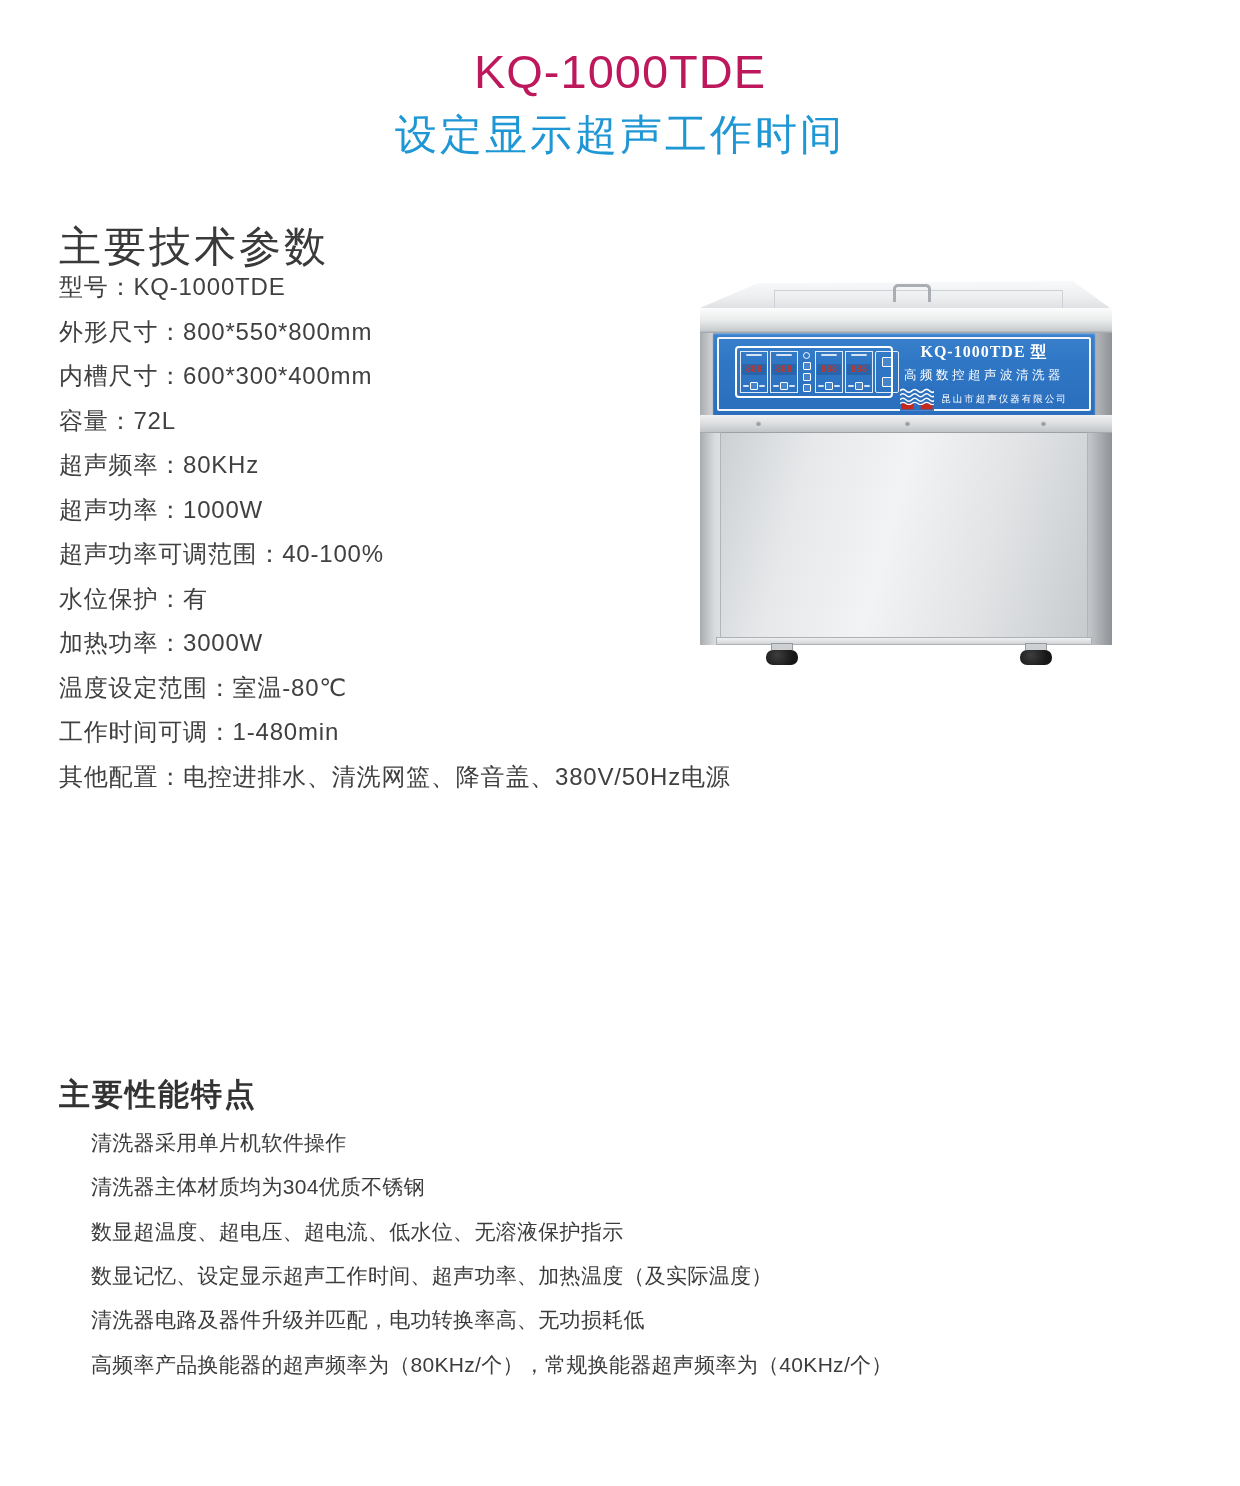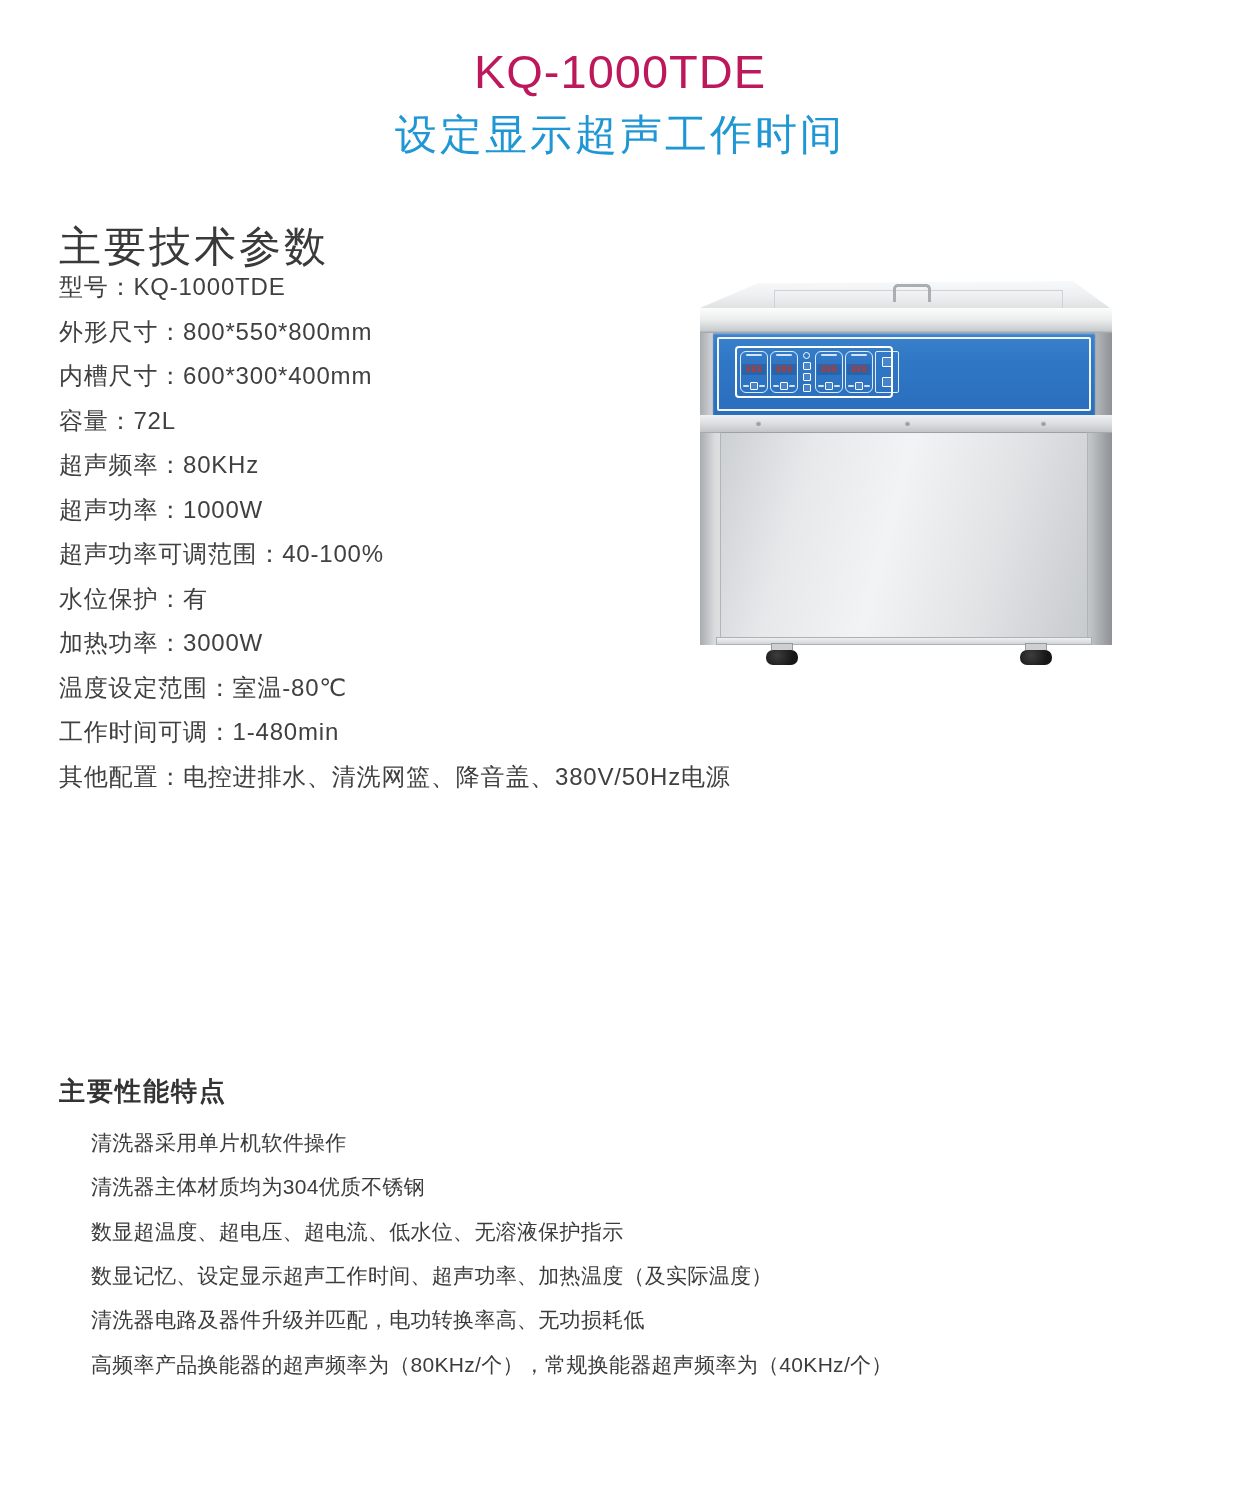--- a/index.html
+++ b/index.html
@@ -22,21 +22,21 @@
     font-size:42px;font-weight:500;color:#3a3a3a;letter-spacing:3px;
   }
   ul.specs-list{position:absolute;left:59px;top:265px;margin:0;padding:0;list-style:none;}
   ul.specs-list li{
     height:44.5px;display:flex;align-items:center;
     font-size:24px;font-weight:400;color:#404040;letter-spacing:0.8px;white-space:nowrap;
   }
   
   .features-heading{
     position:absolute;left:59px;top:1074px;
-    font-size:26px;font-weight:700;color:#333;letter-spacing:2px;
+    font-size:31px;font-weight:700;color:#333;letter-spacing:2px;
   }
   ul.features-list{position:absolute;left:59px;top:1121px;margin:0;padding:0;list-style:none;}
   ul.features-list li{
     height:44.3px;display:flex;align-items:center;
     font-size:21px;font-weight:400;color:#3c3c3c;letter-spacing:0.3px;white-space:nowrap;margin-left:32px;
   }
   
   .machine{position:absolute;left:700px;top:281px;width:412px;height:384px;}
   .m-lid{
     position:absolute;top:0;left:0;right:0;height:27px;
@@ -67,21 +67,21 @@
     background:linear-gradient(180deg,#3b81cc 0%,#2F77C5 35%,#2a6ebd 100%);
     box-shadow:inset 0 1px 2px rgba(255,255,255,.4), 0 1px 2px rgba(0,0,0,.25);
   }
   .m-panel::after{content:"";position:absolute;inset:4px;border:2px solid #f2f6fb;border-radius:2px;pointer-events:none;}
   .cluster{
     position:absolute;left:22px;top:13px;width:158px;height:52px;
     border:2px solid #ffffff;border-radius:4px;
     display:flex;align-items:stretch;gap:2px;padding:3px 3px;box-sizing:border-box;z-index:2;
   }
   .dg{
-    flex:0 0 28px;border:1px solid rgba(255,255,255,.85);border-radius:6px;
+    flex:0 0 28px;border:1px solid rgba(255,255,255,.85);border-radius:0;
     display:flex;flex-direction:column;justify-content:space-between;align-items:center;
     padding:2px 1px;box-sizing:border-box;
   }
   .bar{display:block;height:2px;background:rgba(255,255,255,.8);border-radius:1px;}
   .b-top{width:16px;}
   .b-sm{width:6px;height:2px;}
   .led{
     display:block;width:24px;text-align:center;
     font-family:"DejaVu Sans Mono",monospace;font-weight:bold;font-size:9px;line-height:11px;
     color:#C23726;background:rgba(15,30,70,.18);border-radius:1px;
@@ -202,20 +202,36 @@
                 <span class="pbtn"></span>
                 <span class="bar b-sm"></span>
               </span>
           </div>
           <div class="rcol">
             <span class="pbtn big"></span>
             <span class="pbtn big"></span>
           </div>
         </div>
 
+        <div class="brand">
+          <div class="b-model">KQ-1000TDE 型</div>
+          <div class="b-name">高频数控超声波清洗器</div>
+          <div class="b-crow">
+            <svg class="b-logo" viewBox="0 0 46 32" xmlns="http://www.w3.org/2000/svg">
+              <rect x="0" y="0" width="46" height="32" fill="#2a6fc0"></rect>
+              <path d="M0,5 q4,-4 8,0 t8,0 t8,0 t8,0 t8,0 t8,0" stroke="#ffffff" stroke-width="2" fill="none"></path>
+              <path d="M0,11 q4,-4 8,0 t8,0 t8,0 t8,0 t8,0 t8,0" stroke="#ffffff" stroke-width="2" fill="none"></path>
+              <path d="M0,17 q4,-4 8,0 t8,0 t8,0 t8,0 t8,0 t8,0" stroke="#ffffff" stroke-width="2" fill="none"></path>
+              <rect x="2" y="22" width="16" height="8" fill="#C5281C"></rect>
+              <rect x="28" y="22" width="16" height="8" fill="#C5281C"></rect>
+              <path d="M0,22 q4,-3 8,0 t8,0 t8,0 t8,0 t8,0 t8,0" stroke="#ffffff" stroke-width="1.5" fill="none"></path>
+            </svg>
+            <span class="b-co">昆山市超声仪器有限公司</span>
+          </div>
+        </div>
       </div>
 
       <div class="m-strip">
         <i class="screw" style="left:56px"></i>
         <i class="screw" style="left:205px"></i>
         <i class="screw" style="left:341px"></i>
       </div>
       <div class="m-door"></div>
       <div class="m-rail"></div>
     </div>

